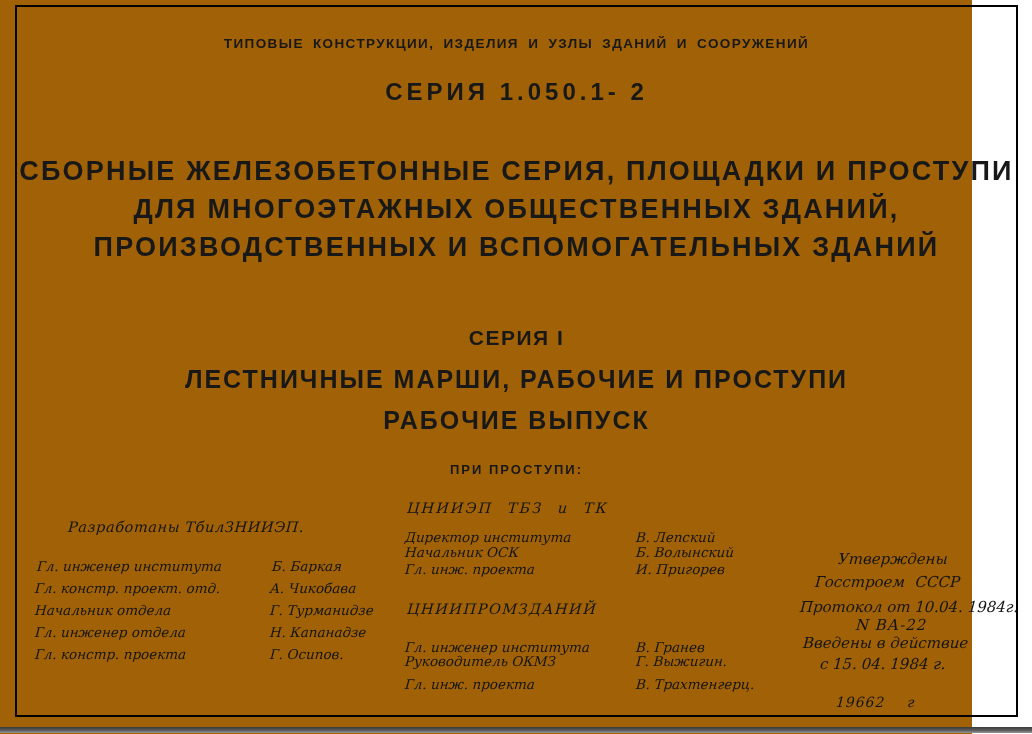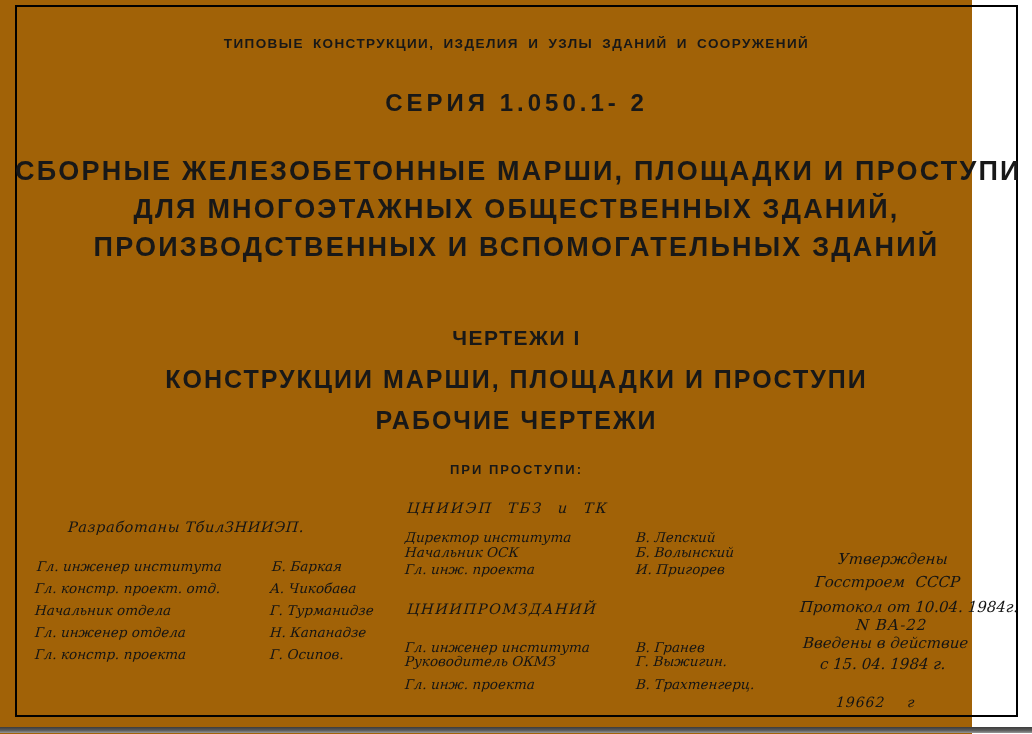--- a/index.html
+++ b/index.html
@@ -39,21 +39,21 @@
     position: absolute;
     left: 15px;
     width: 1003px;
     text-align: center;
     font-family: "Liberation Sans", sans-serif;
     font-weight: bold;
     color: #181818;
     white-space: nowrap;
   }
   .category-line { top: 36px;  font-size: 13.5px; letter-spacing: 1.4px; word-spacing: 4px; }
-  .series-line   { top: 89px;  font-size: 24px;   letter-spacing: 4px; }
+  .series-line   { top: 78px;  font-size: 24px;   letter-spacing: 4px; }
   .title-1       { top: 156px; font-size: 27px;   letter-spacing: 2.2px; }
   .title-2       { top: 194px; font-size: 27px;   letter-spacing: 2.2px; }
   .title-3       { top: 232px; font-size: 27px;   letter-spacing: 2.2px; text-align: center; }
   .title-4       { top: 271px; font-size: 27px;   letter-spacing: 2.2px; }
   .issue-line    { top: 326px; font-size: 21px;   letter-spacing: 1.5px; }
   .subtitle-line { top: 365px; font-size: 25px;   letter-spacing: 2px; }
   .kind-line     { top: 406px; font-size: 25px;   letter-spacing: 2px; }
   .particip-line { top: 462px; font-size: 13px;   letter-spacing: 2px; }
 
   
@@ -76,26 +76,26 @@
 </style>
 </head>
 <body>
 
 <div class="page">
 
   <div class="frame"></div>
 
   <div class="print category-line">ТИПОВЫЕ КОНСТРУКЦИИ, ИЗДЕЛИЯ И УЗЛЫ ЗДАНИЙ И СООРУЖЕНИЙ</div>
   <div class="print series-line">СЕРИЯ  1.050.1- 2</div>
-  <div class="print title-1">СБОРНЫЕ ЖЕЛЕЗОБЕТОННЫЕ МАРШИ, ПЛОЩАДКИ И ПРОСТУПИ</div>
+  <div class="print title-1">СБОРНЫЕ ЖЕЛЕЗОБЕТОННЫЕ СЕРИЯ, ПЛОЩАДКИ И ПРОСТУПИ</div>
   <div class="print title-2">ДЛЯ МНОГОЭТАЖНЫХ ОБЩЕСТВЕННЫХ ЗДАНИЙ,</div>
   <div class="print title-3">ПРОИЗВОДСТВЕННЫХ И ВСПОМОГАТЕЛЬНЫХ ЗДАНИЙ</div>
-  <div class="print issue-line">ЧЕРТЕЖИ I</div>
-  <div class="print subtitle-line">КОНСТРУКЦИИ МАРШИ, ПЛОЩАДКИ И ПРОСТУПИ</div>
-  <div class="print kind-line">РАБОЧИЕ ЧЕРТЕЖИ</div>
+  <div class="print issue-line">СЕРИЯ I</div>
+  <div class="print subtitle-line">ЛЕСТНИЧНЫЕ МАРШИ, РАБОЧИЕ И ПРОСТУПИ</div>
+  <div class="print kind-line">РАБОЧИЕ ВЫПУСК</div>
   <div class="print particip-line">ПРИ ПРОСТУПИ:</div>
 
   <div class="hw hw-heading" style="left:68px; top:519px;">Разработаны ТбилЗНИИЭП.</div>
 
   <div class="hw credit-row left-col" style="left:37px; top:558px; width:340px; height:16px;">
     <span class="role">Гл. инженер института</span>
     <span class="name">Б. Баркая</span>
   </div>
   <div class="hw credit-row left-col" style="left:35px; top:580px; width:340px; height:16px;">
     <span class="role">Гл. констр. проект. отд.</span>

